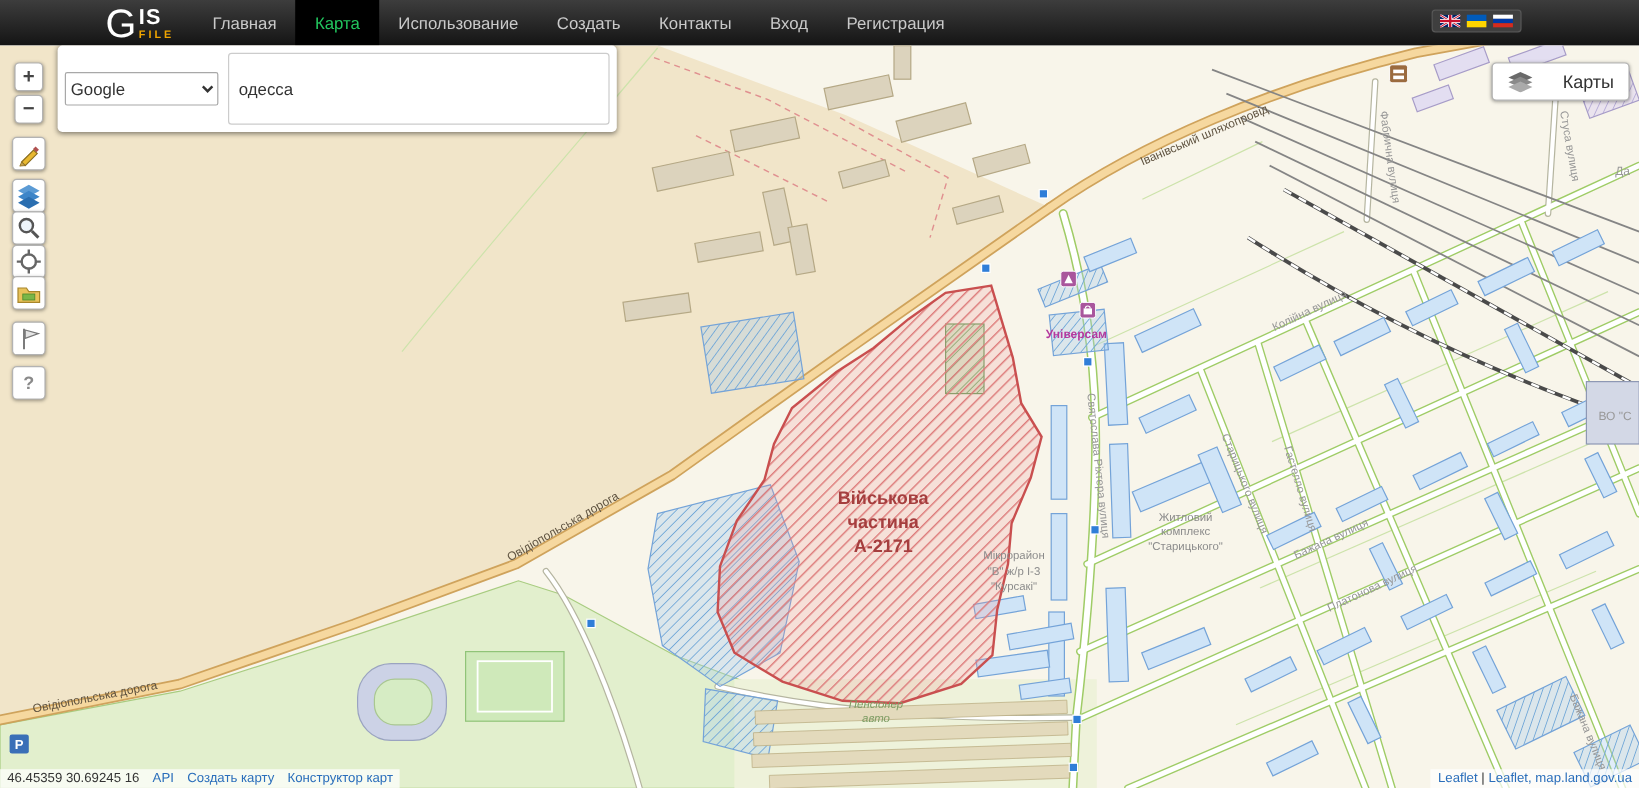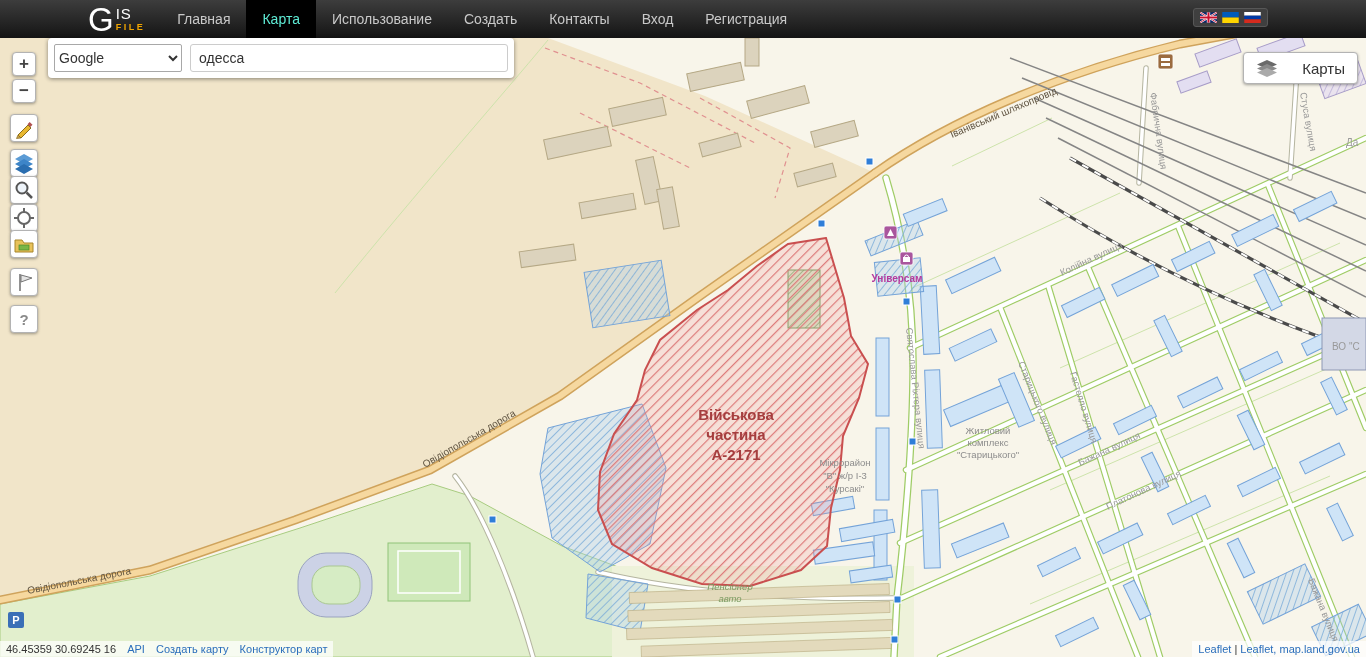--- a/index.html
+++ b/index.html
@@ -2,43 +2,43 @@
 <html><head>
 <meta charset="utf-8">
 <style>
   html,body{margin:0;padding:0;width:1366px;height:657px;overflow:hidden;
     font-family:"Liberation Sans",sans-serif;background:#fff;}
   
   header{height:38px;background:linear-gradient(#3d3d3d,#141414);display:flex;align-items:stretch;position:relative;}
   .logo{display:flex;align-items:center;margin-left:88px;margin-right:16px;cursor:pointer;}
   .logo-g{color:#fff;font-size:33px;font-weight:300;line-height:1;}
   .logo-col{display:flex;flex-direction:column;justify-content:center;margin-left:2px;}
-  .logo-is{color:#fff;font-size:15px;font-weight:normal;line-height:1;letter-spacing:1px;}
+  .logo-is{color:#fff;font-size:18px;font-weight:bold;line-height:1;letter-spacing:1px;}
   .logo-file{color:#f0a500;font-size:9px;font-weight:bold;letter-spacing:2.5px;line-height:1;margin-top:2px;}
   nav{display:flex;justify-content:space-between;}
   nav a{color:#c9c9c9;font-size:14px;line-height:38px;padding:0 16px;text-decoration:none;cursor:pointer;white-space:nowrap;}
-  nav a.active{background:#000;color:#5eead4;}
+  nav a.active{background:#000;color:#22c55e;}
   .flags{position:absolute;right:98px;top:8px;background:#3f3f3f;border:1px solid #575757;border-radius:3px;
     padding:3px 6px;display:flex;gap:5px;align-items:center;}
   .flags svg{display:block;cursor:pointer;}
   
   #map-wrap{position:relative;width:1366px;height:619px;background:#f8f5ea;}
   #map-svg{position:absolute;left:0;top:0;}
   #map-svg text{font-family:"Liberation Sans",sans-serif;}
   .ctl{position:absolute;background:#fff;border:1px solid #b3b3b3;border-radius:4px;
     box-shadow:0 1px 3px rgba(0,0,0,.35);display:flex;align-items:center;justify-content:center;cursor:pointer;z-index:10;}
   .zoom{left:12px;width:22px;height:22px;font-size:17px;font-weight:bold;color:#444;}
   #zoom-in{top:14px;} #zoom-out{top:41px;}
   .tool{left:10px;width:26px;height:26px;}
   #tool-measure{top:76px;} #tool-layers{top:111px;} #tool-search{top:138px;}
   #tool-locate{top:166px;} #tool-import{top:192px;} #tool-flag{top:230px;} #tool-help{top:267px;font-size:15px;font-weight:bold;color:#8a8a8a;}
   #search-bar{position:absolute;left:48px;top:0;background:#fff;border-radius:4px;
     box-shadow:0 1px 4px rgba(0,0,0,.45);padding:6px;display:flex;gap:8px;align-items:center;z-index:10;}
   #search-bar select{height:28px;width:128px;font-size:14px;border:1px solid #a8a8a8;border-radius:2px;background:#fff;color:#333;}
-  #search-bar input{height:26px;width:300px;font-size:14px;border:1px solid #ccc;border-radius:3px;padding:0 8px;color:#333;outline:none;}
+  #search-bar input{height:26px;width:300px;font-size:14px;border:1px solid #ccc;border-radius:3px;padding:16px 8px;color:#333;outline:none;}
   #layers-btn{position:absolute;right:8px;top:14px;padding:6px 12px;gap:24px;font-size:15px;color:#333;z-index:10;}
   .attr{position:absolute;background:rgba(255,255,255,.72);font-size:11px;padding:2px 6px;color:#333;z-index:10;white-space:nowrap;}
   #coords-bar{left:0;bottom:0;}
   #attribution{right:0;bottom:0;}
   .attr a{color:#2a6ebb;text-decoration:none;cursor:pointer;}
   #coords-bar a{margin-left:8px;}
   
   .sc{fill:none;stroke:#9fcc66;stroke-width:6.5;stroke-linecap:round;stroke-linejoin:round;}
   .sf{fill:none;stroke:#fff;stroke-width:4.2;stroke-linecap:round;stroke-linejoin:round;}
   .vc{fill:none;stroke:#9fcc66;stroke-width:7.5;stroke-linecap:round;}

